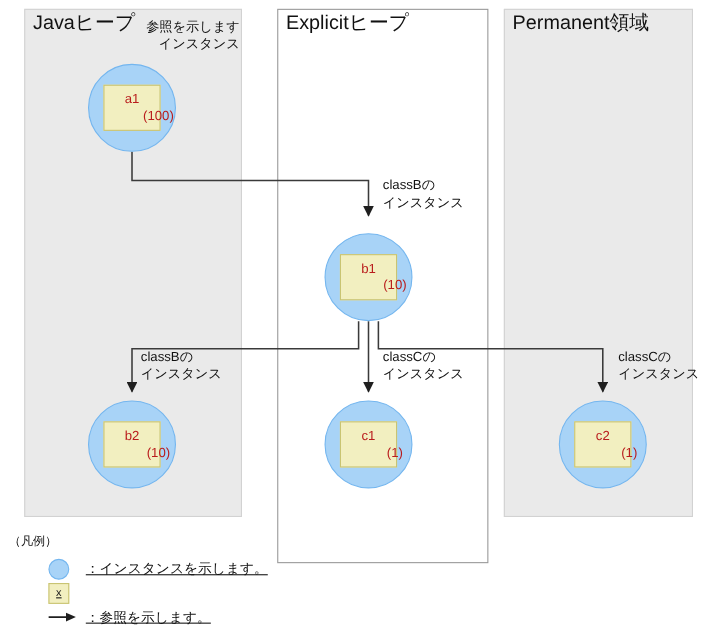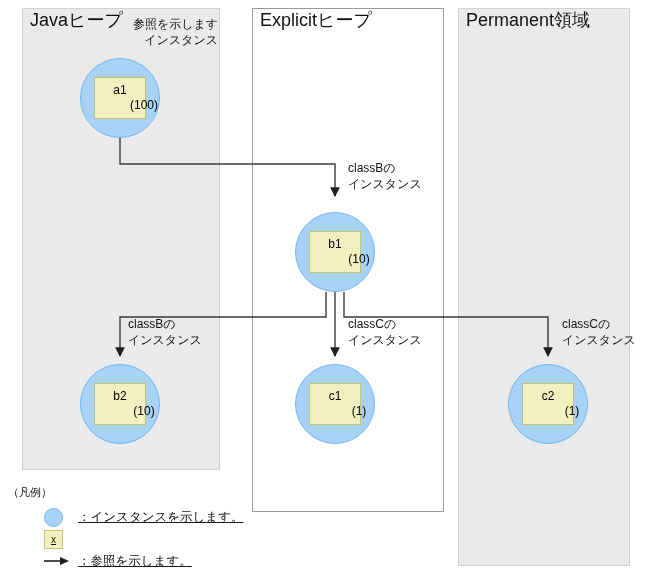--- a/index.html
+++ b/index.html
@@ -60,21 +60,21 @@
     height: 42px;
     background: #f2efc0;
     border: 1px solid #c9c472;
     box-sizing: border-box;
     display: flex;
     flex-direction: column;
     align-items: center;
     justify-content: center;
     font-size: 12px;
     line-height: 15px;
-    color: #000000;
+    color: #b91c1c;
   }
   .member .mname { display: block; }
   .member .msize { display: block; margin-left: 48px; }
   
   .anno {
     position: absolute;
     font-size: 12px;
     line-height: 16px;
     text-align: right;
     white-space: nowrap;
@@ -155,21 +155,21 @@
 <div id="stage">
 
   <div class="region shaded" style="left:22px; top:8px; width:198px; height:462px;">
     <span class="region-title">Javaヒープ</span>
   </div>
 
   <div class="region outlined" style="left:252px; top:8px; width:192px; height:504px;">
     <span class="region-title">Explicitヒープ</span>
   </div>
 
-  <div class="region shaded" style="left:458px; top:8px; width:172px; height:558px;">
+  <div class="region shaded" style="left:458px; top:8px; width:172px; height:462px;">
     <span class="region-title">Permanent領域</span>
   </div>
 
   <svg id="wires" viewBox="0 0 648 583" width="648" height="583">
     <defs>
       <marker id="arrowhead" viewBox="0 0 10 10" refX="9" refY="5" markerWidth="7" markerHeight="7" orient="auto-start-reverse">
         <path d="M 0 0 L 10 5 L 0 10 z" fill="#1f1f1f"></path>
       </marker>
     </defs>
 

